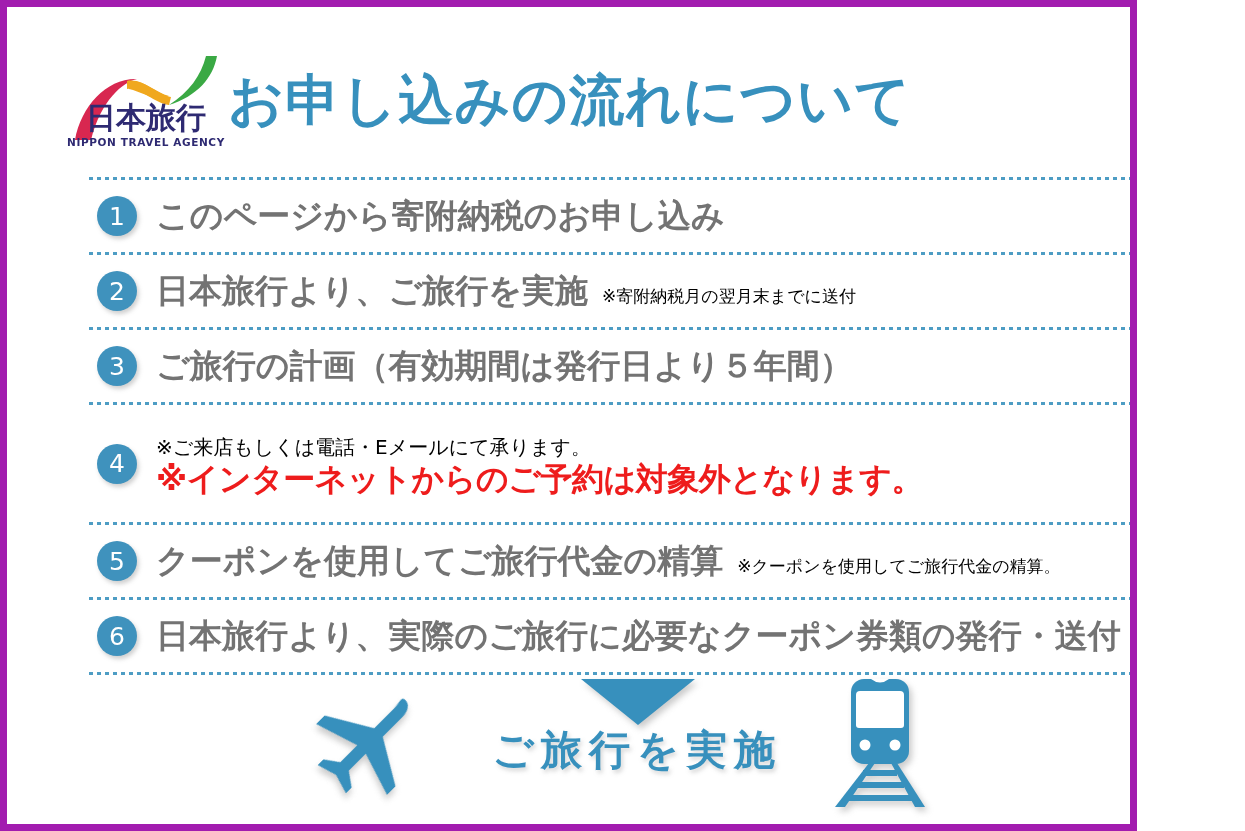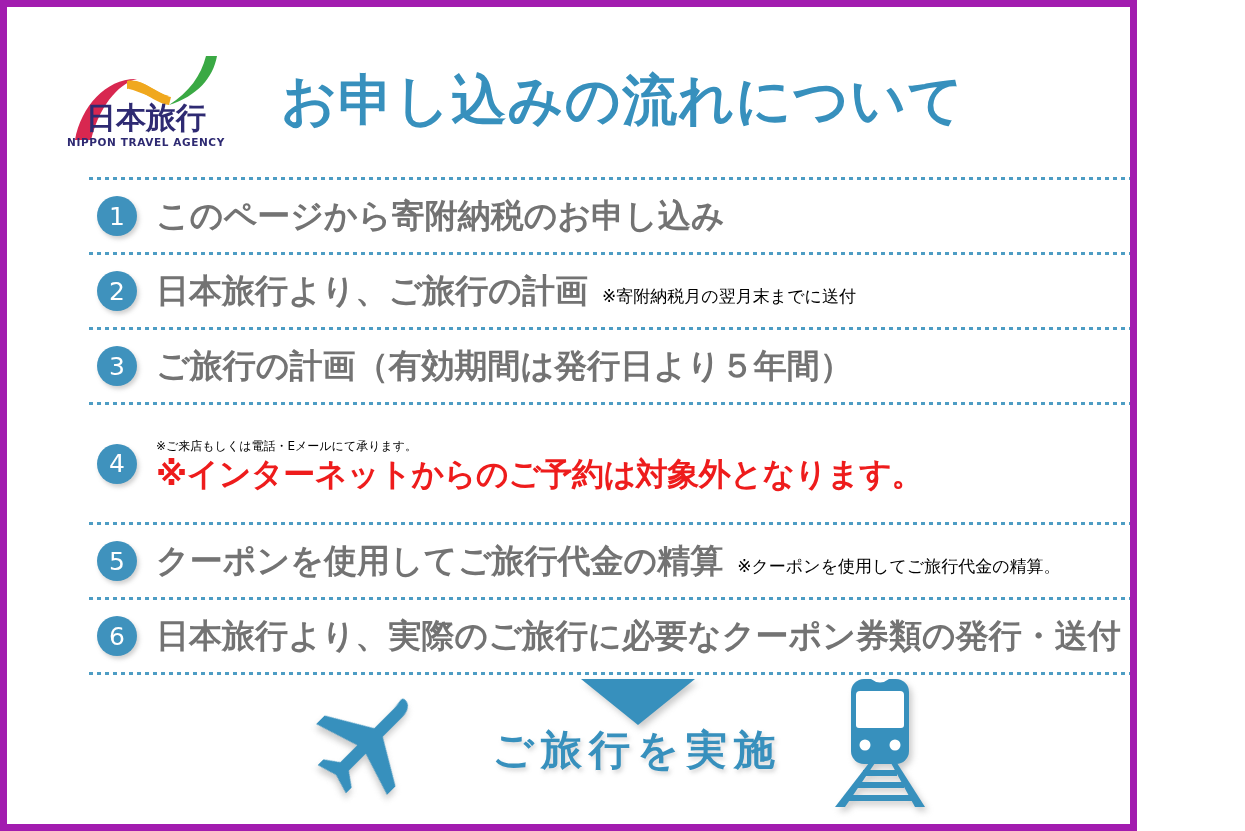--- a/index.html
+++ b/index.html
@@ -28,21 +28,20 @@
   }
 
   .logo-box {
     width:163px; height:104px;
     position:relative;
     flex:0 0 auto;
   }
   .logo-svg { display:block; width:163px; height:104px; }
 
   .title {
-    margin-left:53px;
     font-size:55px;
     font-weight:bold;
     color:#3790bd;
     letter-spacing:1px;
     line-height:1;
     white-space:nowrap;
   }
 
   
   .steps {
@@ -104,21 +103,21 @@
 
   .step-note {
     font-size:17px;
     font-weight:normal;
     color:#000000;
     margin-left:14px;
     line-height:1;
   }
 
   .sub-note {
-    font-size:12px;
+    font-size:20px;
     color:#000000;
     line-height:1.2;
     margin-top:5px;
   }
 
   .warn-note {
     font-size:32px;
     font-weight:bold;
     color:#ee1c1c;
     line-height:1.15;
@@ -205,21 +204,21 @@
         </div>
       </div>
     </div>
 
     <div class="dotline"></div>
 
     <div class="step">
       <div class="num">2</div>
       <div class="step-body">
         <div class="step-main">
-          <span class="step-title">日本旅行より、ご旅行の計画</span>
+          <span class="step-title">日本旅行より、ご旅行を実施</span>
           <span class="step-note">※寄附納税月の翌月末までに送付</span>
         </div>
       </div>
     </div>
 
     <div class="dotline"></div>
 
     <div class="step">
       <div class="num">3</div>
       <div class="step-body">

